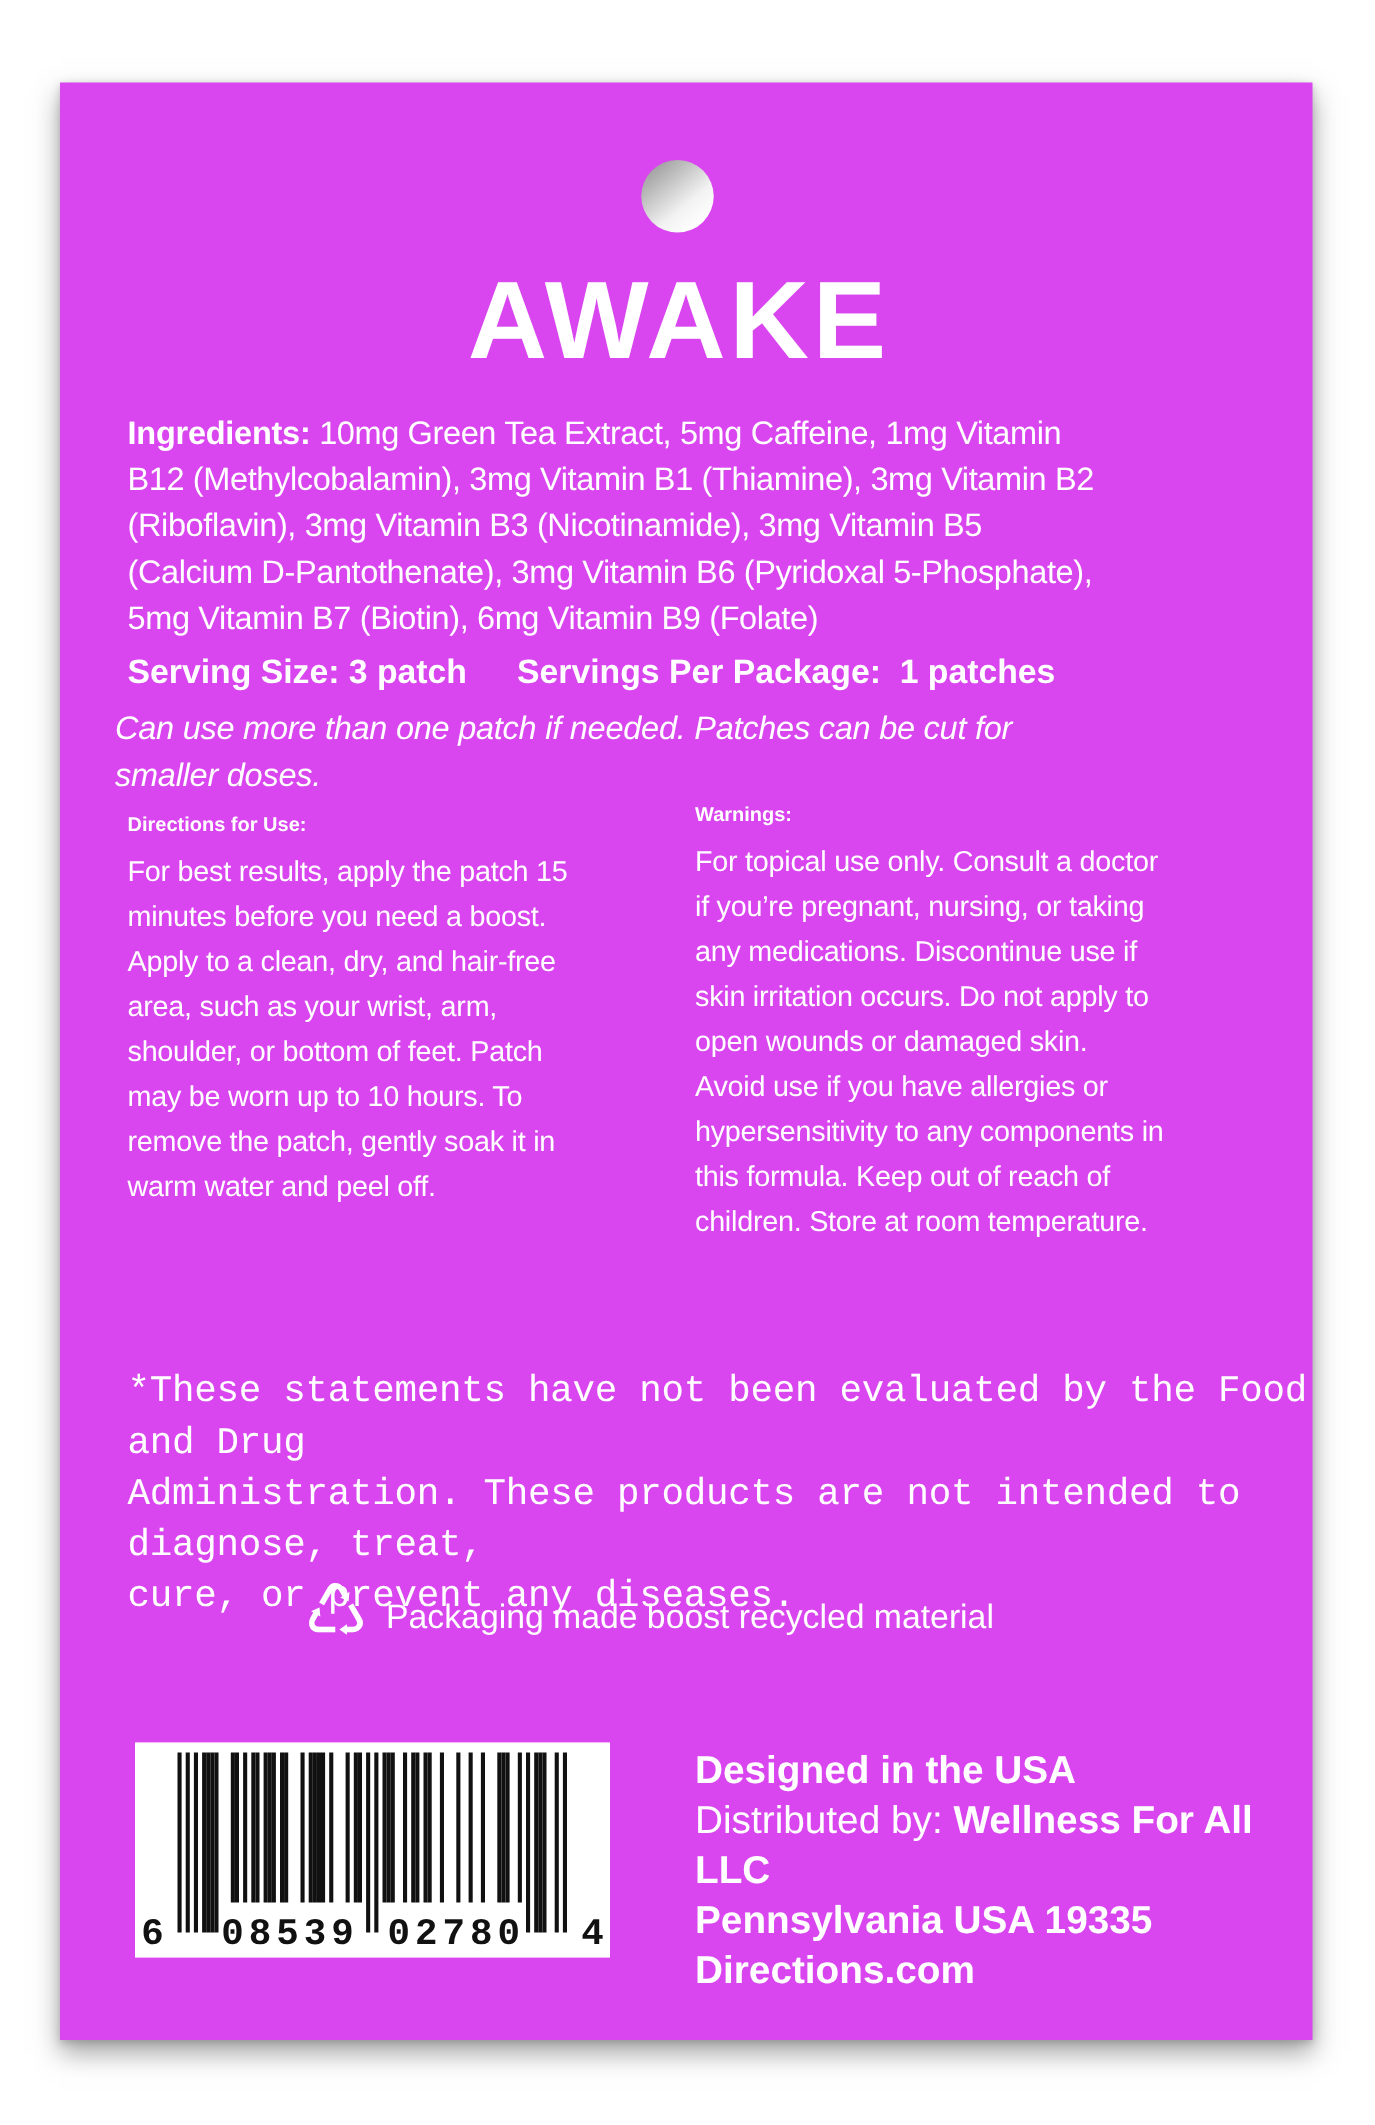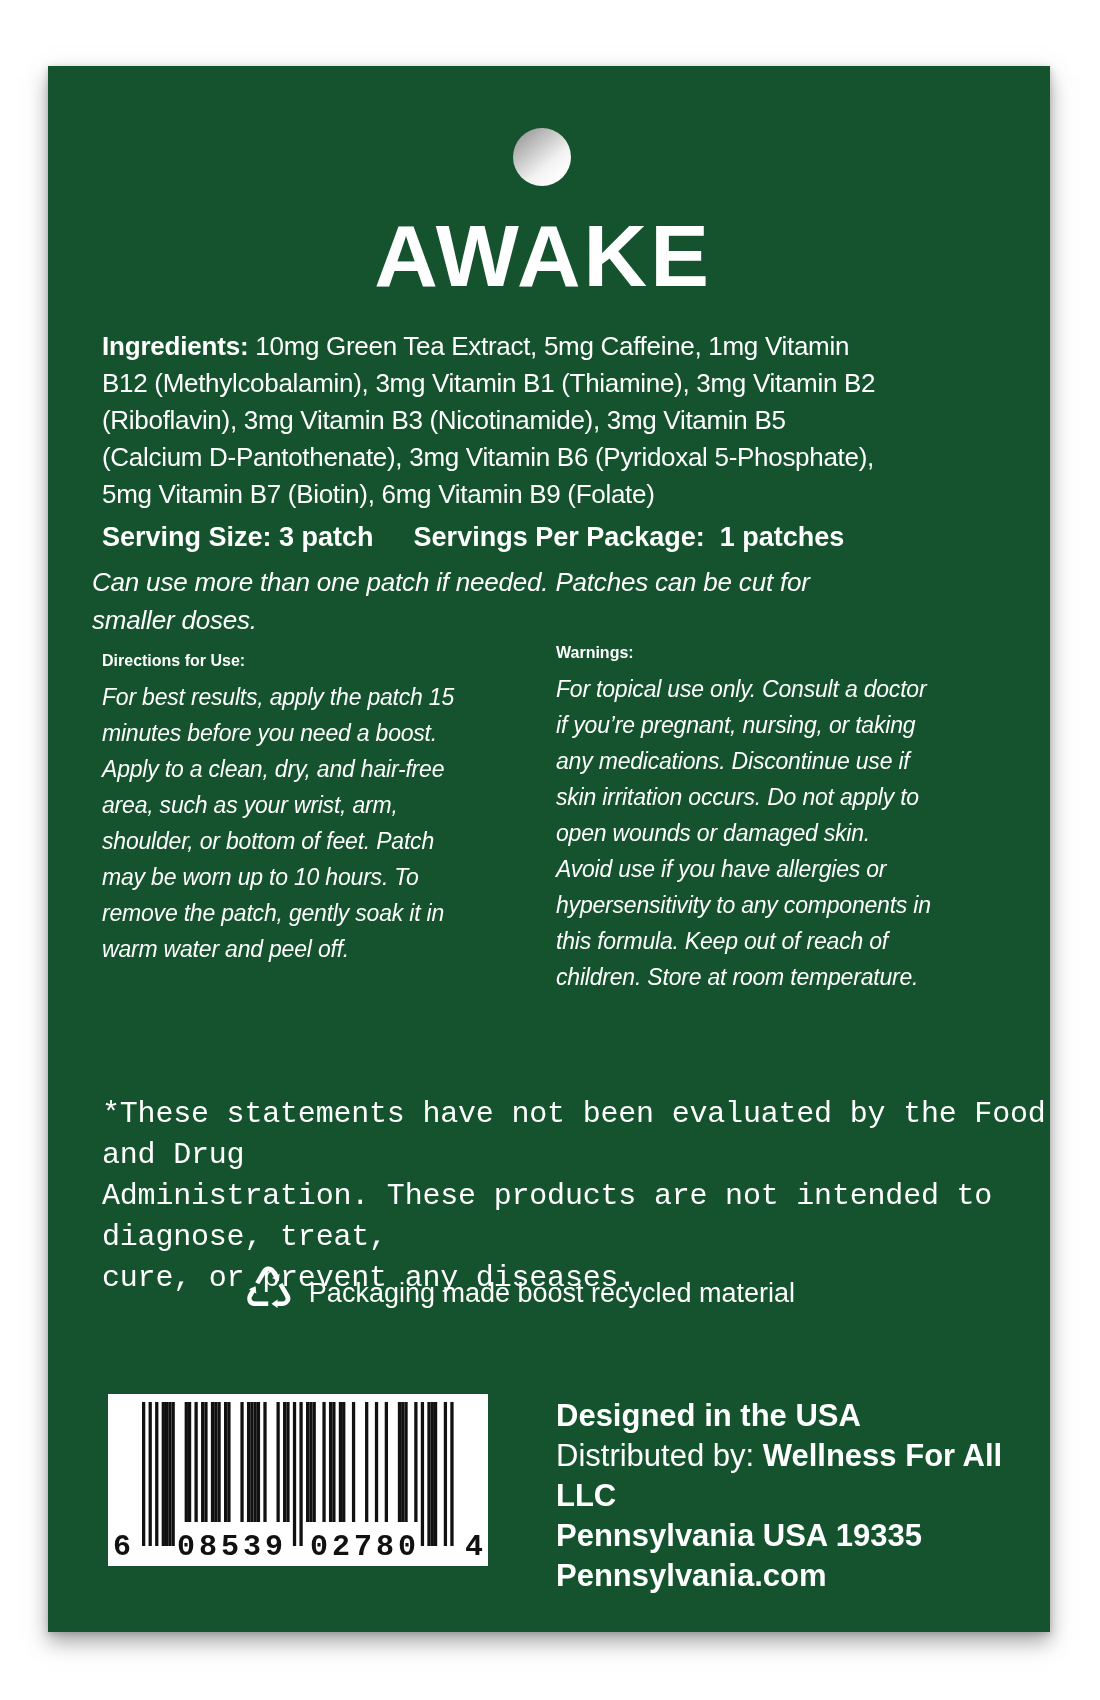--- a/index.html
+++ b/index.html
@@ -4,21 +4,21 @@
 <style>
   html,body{margin:0;padding:0;}
   body{
     width:1100px;height:1700px;position:relative;
     background:#ffffff;
     font-family:"Liberation Sans","DejaVu Sans",sans-serif;
     overflow:hidden;
   }
   .card{
     position:absolute;left:48px;top:66px;width:1002px;height:1566px;
-    background:#14532d;color:#ffffff;
+    background:#d946ef;color:#ffffff;
     box-shadow:0 10px 20px rgba(90,90,90,.55), 0 2px 6px rgba(120,120,120,.35);
   }
   .hole{
     position:absolute;top:62px;left:calc(50% - 36px);
     width:58px;height:58px;border-radius:50%;
     background:linear-gradient(140deg,#8f8f8f 2%,#bdbdbd 30%,#f2f2f2 62%,#ffffff 85%);
   }
   .title{
     position:absolute;top:146px;left:0;right:12px;text-align:center;
     font-size:88px;line-height:1;font-weight:bold;letter-spacing:3px;
@@ -37,21 +37,21 @@
     position:absolute;top:497px;left:44px;width:944px;
     font-size:26px;line-height:38px;font-style:italic;letter-spacing:-0.2px;
     white-space:pre-line;
   }
   .col{position:absolute;}
   .col-left{top:586px;left:54px;width:424px;}
   .col-right{top:578px;left:508px;width:450px;}
   .col-heading{font-size:16px;font-weight:bold;margin:0;}
   .col-body{
     font-size:23px;line-height:36px;letter-spacing:-0.2px;
-    white-space:pre-line;margin-top:9px;font-style:italic;
+    white-space:pre-line;margin-top:9px;
   }
   .disclaimer{
     position:absolute;top:1028px;left:54px;width:944px;
     font-size:30px;line-height:41px;letter-spacing:-0.2px;white-space:pre-line;font-family:Liberation Mono, monospace;
   }
   .recycle-row{
     position:absolute;top:1202px;left:0;right:60px;
     display:flex;align-items:center;justify-content:center;gap:14px;
   }
   .recycle-icon{
@@ -189,16 +189,16 @@
       <text x="124" y="161" font-size="30" text-anchor="middle" letter-spacing="4">08539</text>
       <text x="257" y="161" font-size="30" text-anchor="middle" letter-spacing="4">02780</text>
       <text x="366" y="161" font-size="30" text-anchor="middle">4</text>
     </svg>
   </div>
 
   <div class="footer-info">
     <p class="designed footer-line">Designed in the USA</p>
     <p class="footer-line"><span>Distributed by: </span><span class="distributor-name">Wellness For All LLC</span></p>
     <p class="footer-line address">Pennsylvania USA 19335</p>
-    <p class="footer-line website">Pennsylvania.com</p>
+    <p class="footer-line website">Directions.com</p>
   </div>
 
 </div>
 
 </body></html>

